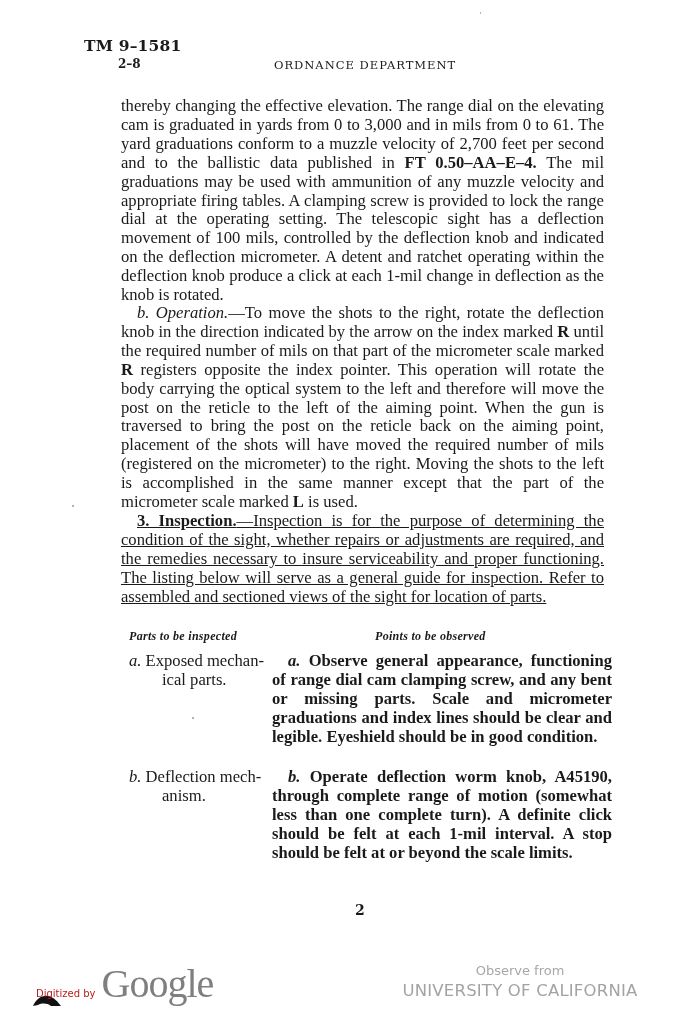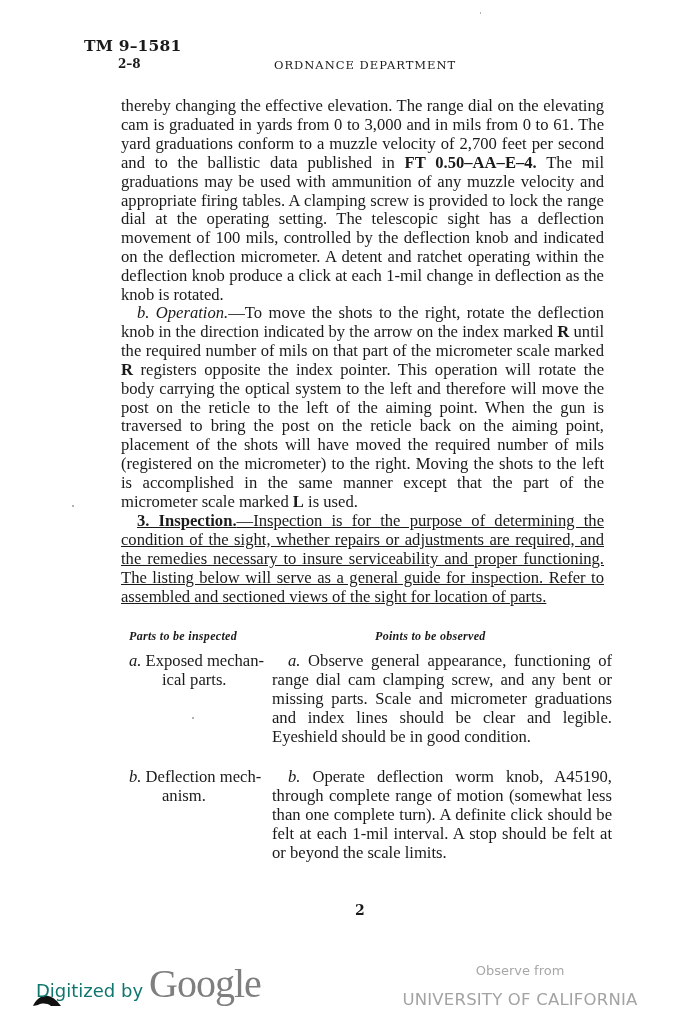--- a/index.html
+++ b/index.html
@@ -29,31 +29,31 @@
   .th-left { left: 129px; }
   .th-right { left: 375px; }
 
   .row { position: absolute; left: 113px; width: 499px; font-family: "Liberation Serif", serif;
          font-size: 16.6px; line-height: 19px; }
   .row-a { top: 651px; }
   .row-b { top: 767px; }
   .part { position: absolute; left: 16px; width: 150px; }
   .part .l2 { padding-left: 33px; }
   .obs { position: absolute; left: 159px; width: 340px; text-align: justify; }
-  .obs .first { text-indent: 16px; }
+  .obs .first { text-indent: 16px; font-weight: bold; }
 
   .page-number { position: absolute; left: 355px; top: 902px; font-size: 14px; font-weight: bold;
                  font-family: "DejaVu Serif", serif; }
 
   .footer-left { position: absolute; left: 36px; top: 960px; display: flex; align-items: baseline; }
-  .digitized { font-family: "DejaVu Sans", sans-serif; font-size: 18px; color: #0f766e; margin-right: 6px; text-align: right; }
+  .digitized { font-family: "DejaVu Sans", sans-serif; font-size: 10px; color: #b91c1c; margin-right: 6px; text-align: right; }
   .google { font-family: "Liberation Serif", serif; font-size: 40px; color: #7f7f7f; letter-spacing: -1px; }
   .footer-right { position: absolute; left: 398px; top: 963px; width: 244px; text-align: center; }
   .orig { font-family: "DejaVu Sans", sans-serif; font-size: 13px; color: #a7a7a7; }
-  .univ { font-family: "DejaVu Sans", sans-serif; font-size: 16.5px; color: #a3a3a3; letter-spacing: 0.2px; margin-top: 12px; }
+  .univ { font-family: "DejaVu Sans", sans-serif; font-size: 16.5px; color: #a3a3a3; letter-spacing: 0.2px; margin-top: 3px; }
 
   .mark { position: absolute; left: 32px; top: 993px; width: 30px; height: 14px; }
   .speck { position: absolute; background: #999; border-radius: 50%; }
 </style>
 </head>
 <body>
 
 <div class="page">
 
   <div class="tm-number">TM 9–1581</div>

